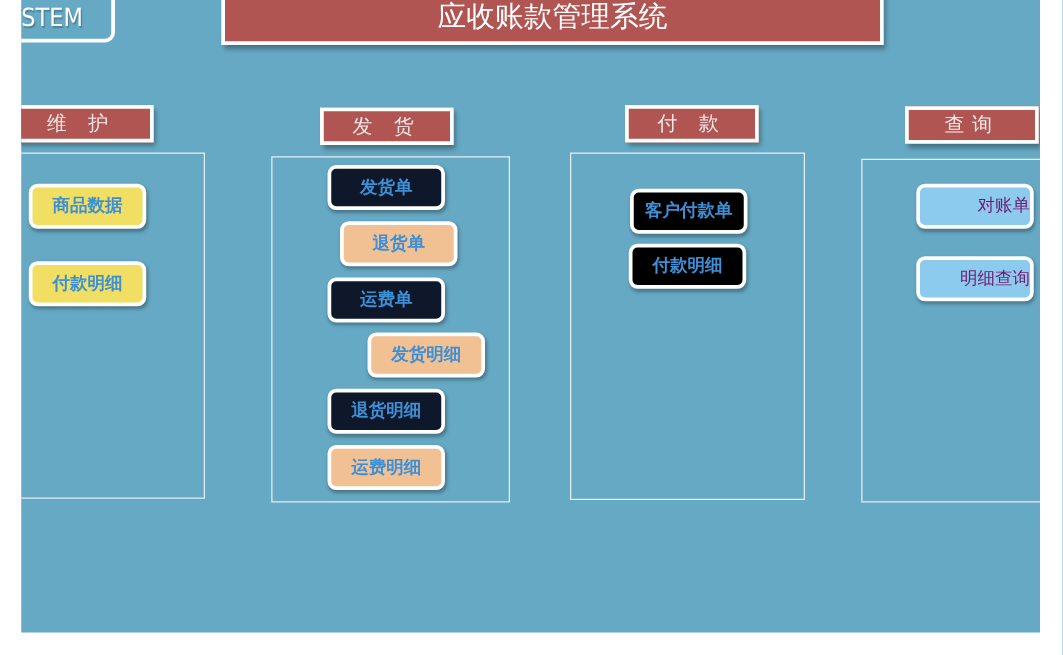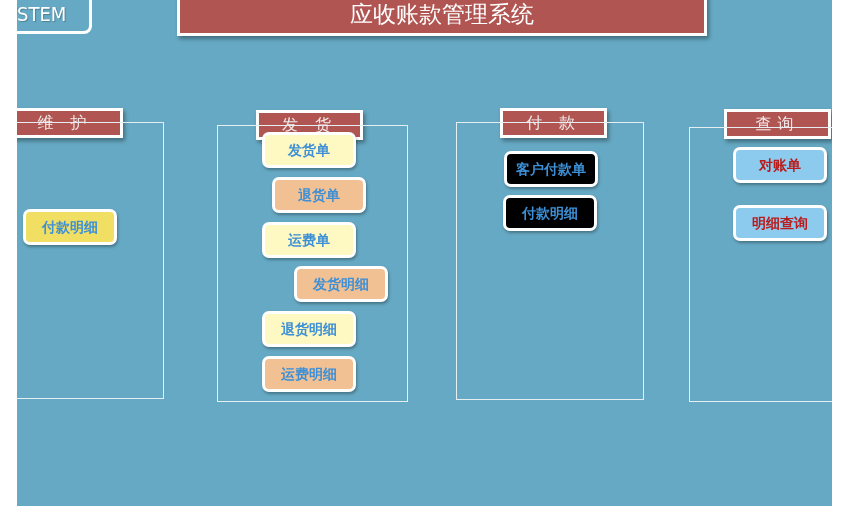--- a/index.html
+++ b/index.html
@@ -11,40 +11,41 @@
                color:#ffffff; font-family:"DejaVu Sans Condensed","DejaVu Sans", sans-serif;
                font-size:20px; line-height:46px; padding-left:6px; letter-spacing:0px;
                text-shadow:1px 1px 1px rgba(0,0,0,0.25); }
   .title-bar { position:absolute; left:160px; top:-6px; width:530px; height:42px;
                background:#b05552; border:3px solid #ffffff; box-sizing:border-box;
                box-shadow:2px 3px 4px rgba(0,0,0,0.35);
                color:#ffffff; font-family:"DejaVu Serif", serif; font-size:23px;
                text-align:center; line-height:34px; }
   .sec-head { position:absolute; height:30px; background:#b05552; border:3px solid #ffffff;
               box-sizing:border-box; box-shadow:2px 3px 4px rgba(0,0,0,0.35);
-              color:#f2eaea; font-size:16px; text-align:center; line-height:24px; letter-spacing:6px;margin-top:24px; }
+              color:#f2eaea; font-size:16px; text-align:center; line-height:24px; letter-spacing:6px; }
   .panel { position:absolute; border:1.5px solid #e6eef2; box-sizing:border-box; }
   .btn { position:absolute; width:94px; height:36px; border:3px solid #ffffff; border-radius:7px;
          box-sizing:border-box; box-shadow:1px 2px 3px rgba(0,0,0,0.3);
          color:#3d8fd6; font-size:14px; font-weight:bold; text-align:center; line-height:30px; cursor:pointer; }
   .yellow { background:#f0df62; }
-  .green { background:#fef9c3; }
+  .green { background:#0f172a; }
   .peach { background:#f1c194; }
   .pink { background:#000000; }
-  .blue { background:#8ccaee; color:#b91c1c; font-weight:bold; }
+  .blue { background:#8ccaee; color:#701a75; font-weight:normal;text-align:right; }
 </style>
 </head>
 <body>
 
 <div class="canvas">
   <div class="sys-badge">YSTEM</div>
   <div class="title-bar">应收账款管理系统</div>
 
   <div class="sec-head" style="left:-10px; top:84px; width:116px;">维 护</div>
   <div class="panel" style="left:-5px; top:122px; width:152px; height:277px;">
+    <div class="btn yellow" style="left:10px; top:24px;">商品数据</div>
     <div class="btn yellow" style="left:10px; top:86px;">付款明细</div>
   </div>
 
   <div class="sec-head" style="left:239px; top:86px; width:107px;">发 货</div>
   <div class="panel" style="left:200px; top:125px; width:191px; height:277px;">
     <div class="btn green" style="left:44px; top:6px;">发货单</div>
     <div class="btn peach" style="left:54px; top:51px;">退货单</div>
     <div class="btn green" style="left:44px; top:96px;">运费单</div>
     <div class="btn peach" style="left:44px; top:140px;margin-left:32px;">发货明细</div>
     <div class="btn peach" style="left:44px; top:230px;">运费明细</div>

